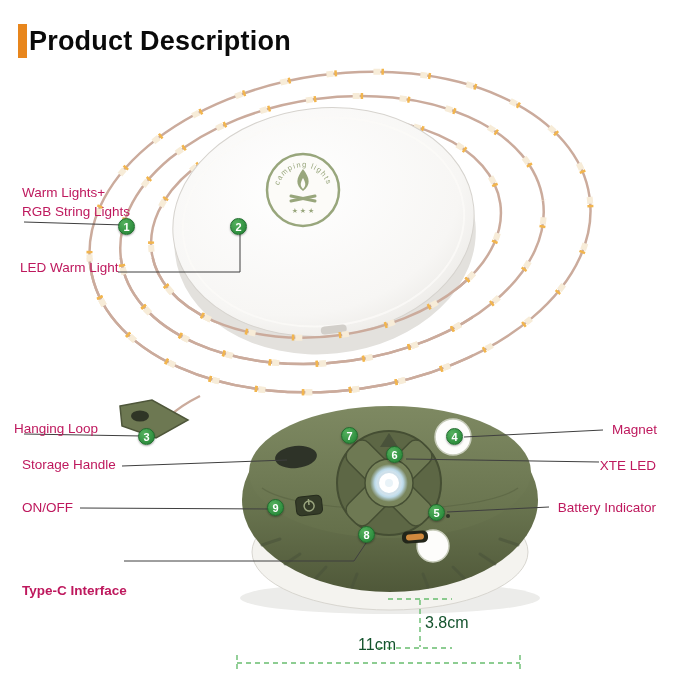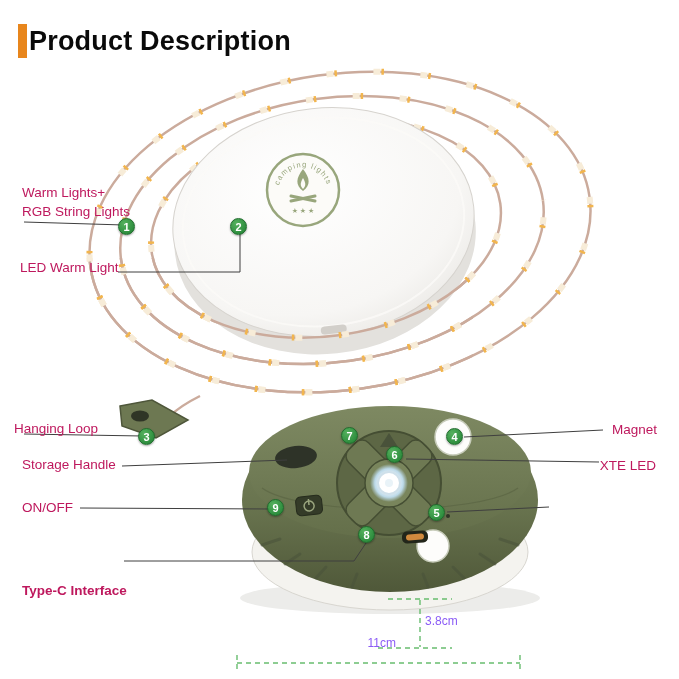--- a/index.html
+++ b/index.html
@@ -10,21 +10,21 @@
   .header { position:absolute; left:18px; top:24px; display:flex; align-items:center; gap:2px; }
   .accent-bar { width:9px; height:34px; background:#E8861C; }
   .title { font-size:27px; font-weight:700; color:#0a0a0a; letter-spacing:.2px; }
   .label { position:absolute; font-size:13.5px; color:#be185d; white-space:nowrap; line-height:1.4; }
   .label.right { text-align:left; }
   .marker { position:absolute; width:17px; height:17px; border-radius:50%;
             background:radial-gradient(circle at 35% 30%, #55b15e, #2f8f3f 70%, #257733);
             border:1px solid #1f6b2c; color:#fff; font-size:11px; font-weight:700;
             display:flex; align-items:center; justify-content:center;
             box-shadow:0 1px 2px rgba(0,0,0,.35); }
-  .dim { position:absolute; font-size:12px; color:#8b5cf6; }
+  .dim { position:absolute; font-size:16px; color:#14532d; }
 </style>
 </head>
 <body>
 
 <div class="canvas">
 
   <svg class="art" viewBox="0 0 679 679">
     <defs>
       <radialGradient id="discG" cx="42%" cy="35%" r="78%">
         <stop offset="0%" stop-color="#ffffff"></stop>
@@ -191,20 +191,21 @@
     <div>RGB String Lights</div>
   </div>
   <div class="label" style="left:20px; top:259px;">LED Warm Light</div>
   <div class="label" style="left:14px; top:420px;">Hanging Loop</div>
   <div class="label" style="left:22px; top:456px;text-align:right;">Storage Handle</div>
   <div class="label" style="left:22px; top:499px;">ON/OFF</div>
   <div class="label" style="left:22px; top:582px;font-weight:bold;">Type-C Interface</div>
 
   <div class="label right" style="right:22px; top:421px;">Magnet</div>
   <div class="label right" style="right:23px; top:457px;">XTE LED</div>
+  <div class="label right" style="right:23px; top:499px;">Battery Indicator</div>
 
   <div class="marker" style="left:118px; top:218px;">1</div>
   <div class="marker" style="left:230px; top:218px;">2</div>
   <div class="marker" style="left:138px; top:428px;">3</div>
   <div class="marker" style="left:446px; top:428px;">4</div>
   <div class="marker" style="left:428px; top:504px;">5</div>
   <div class="marker" style="left:386px; top:446px;">6</div>
   <div class="marker" style="left:341px; top:427px;">7</div>
   <div class="marker" style="left:358px; top:526px;">8</div>
   <div class="marker" style="left:267px; top:499px;">9</div>

